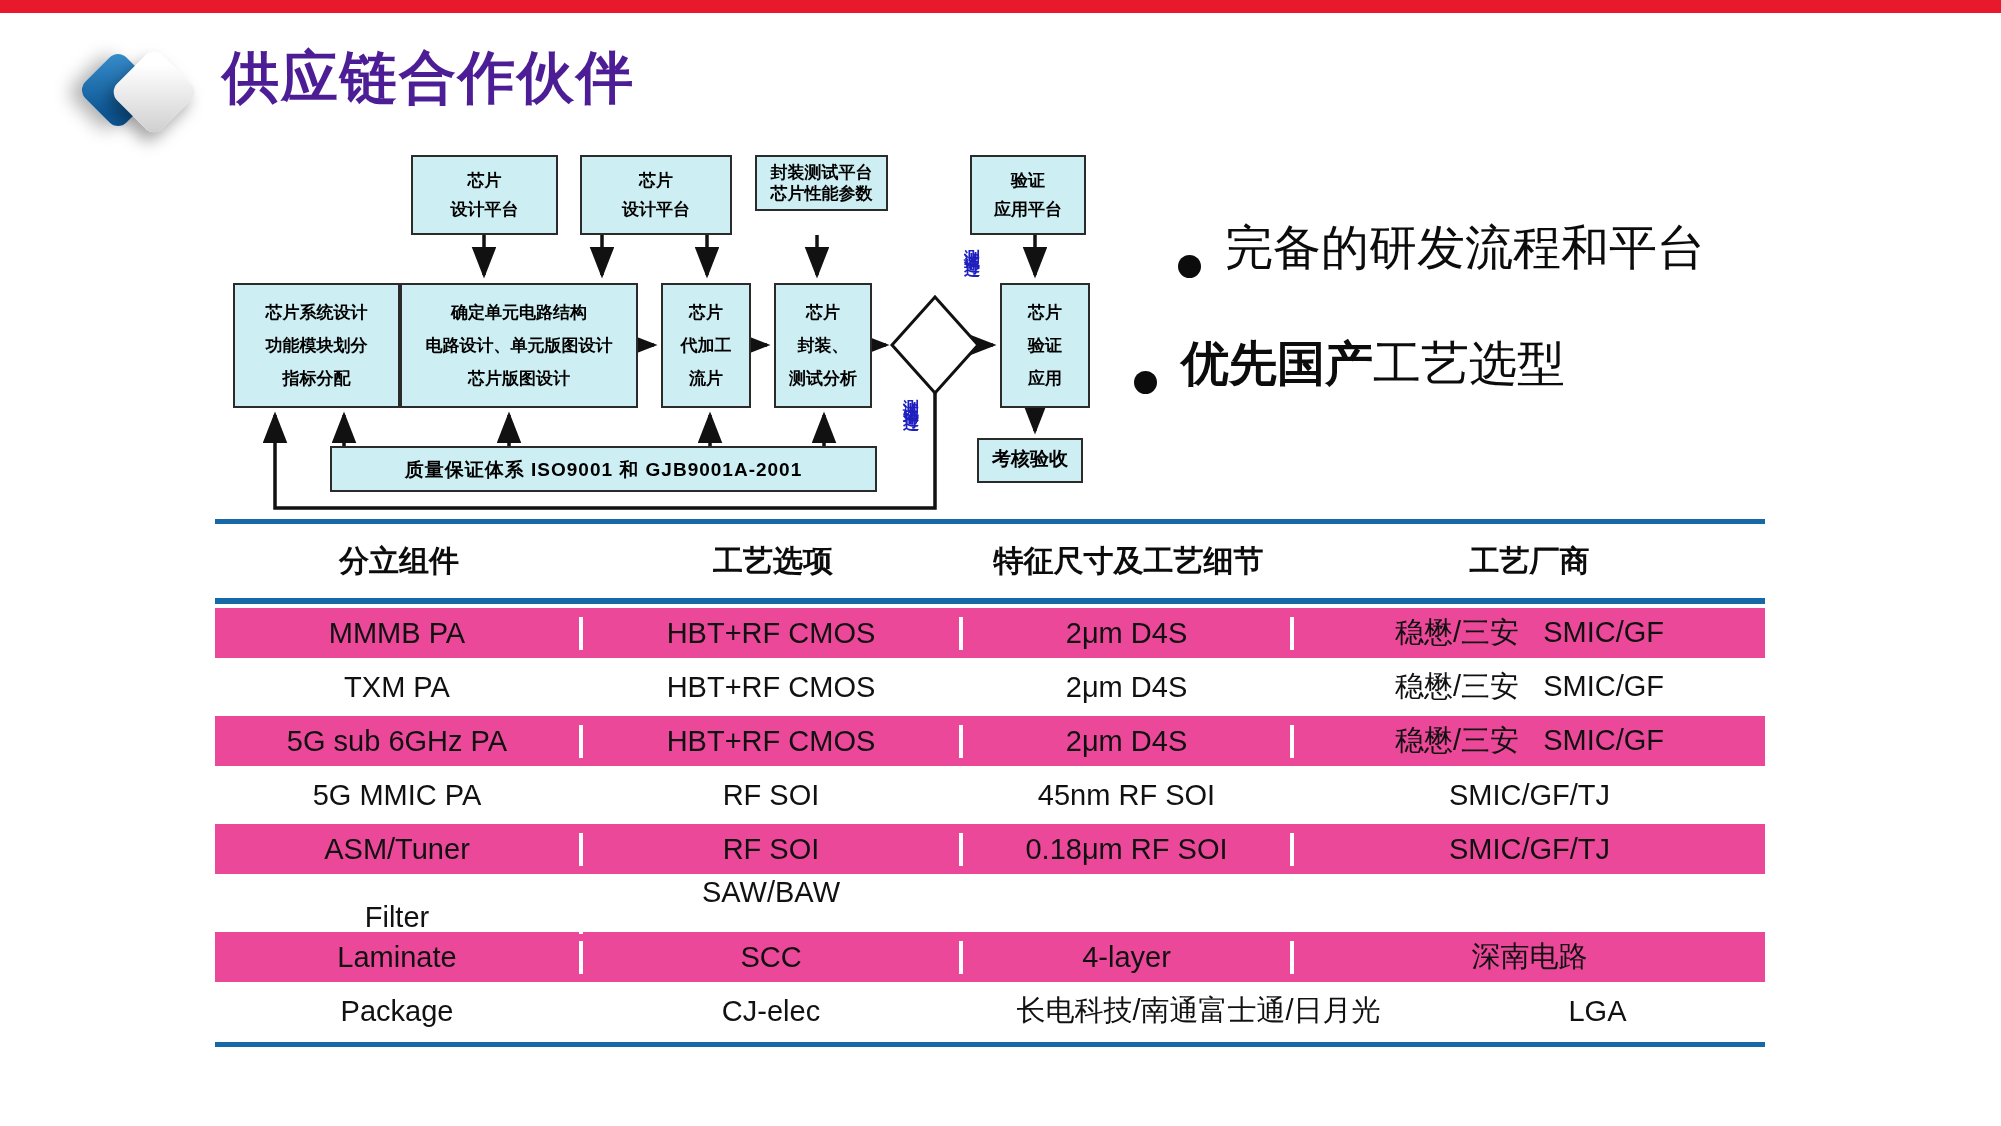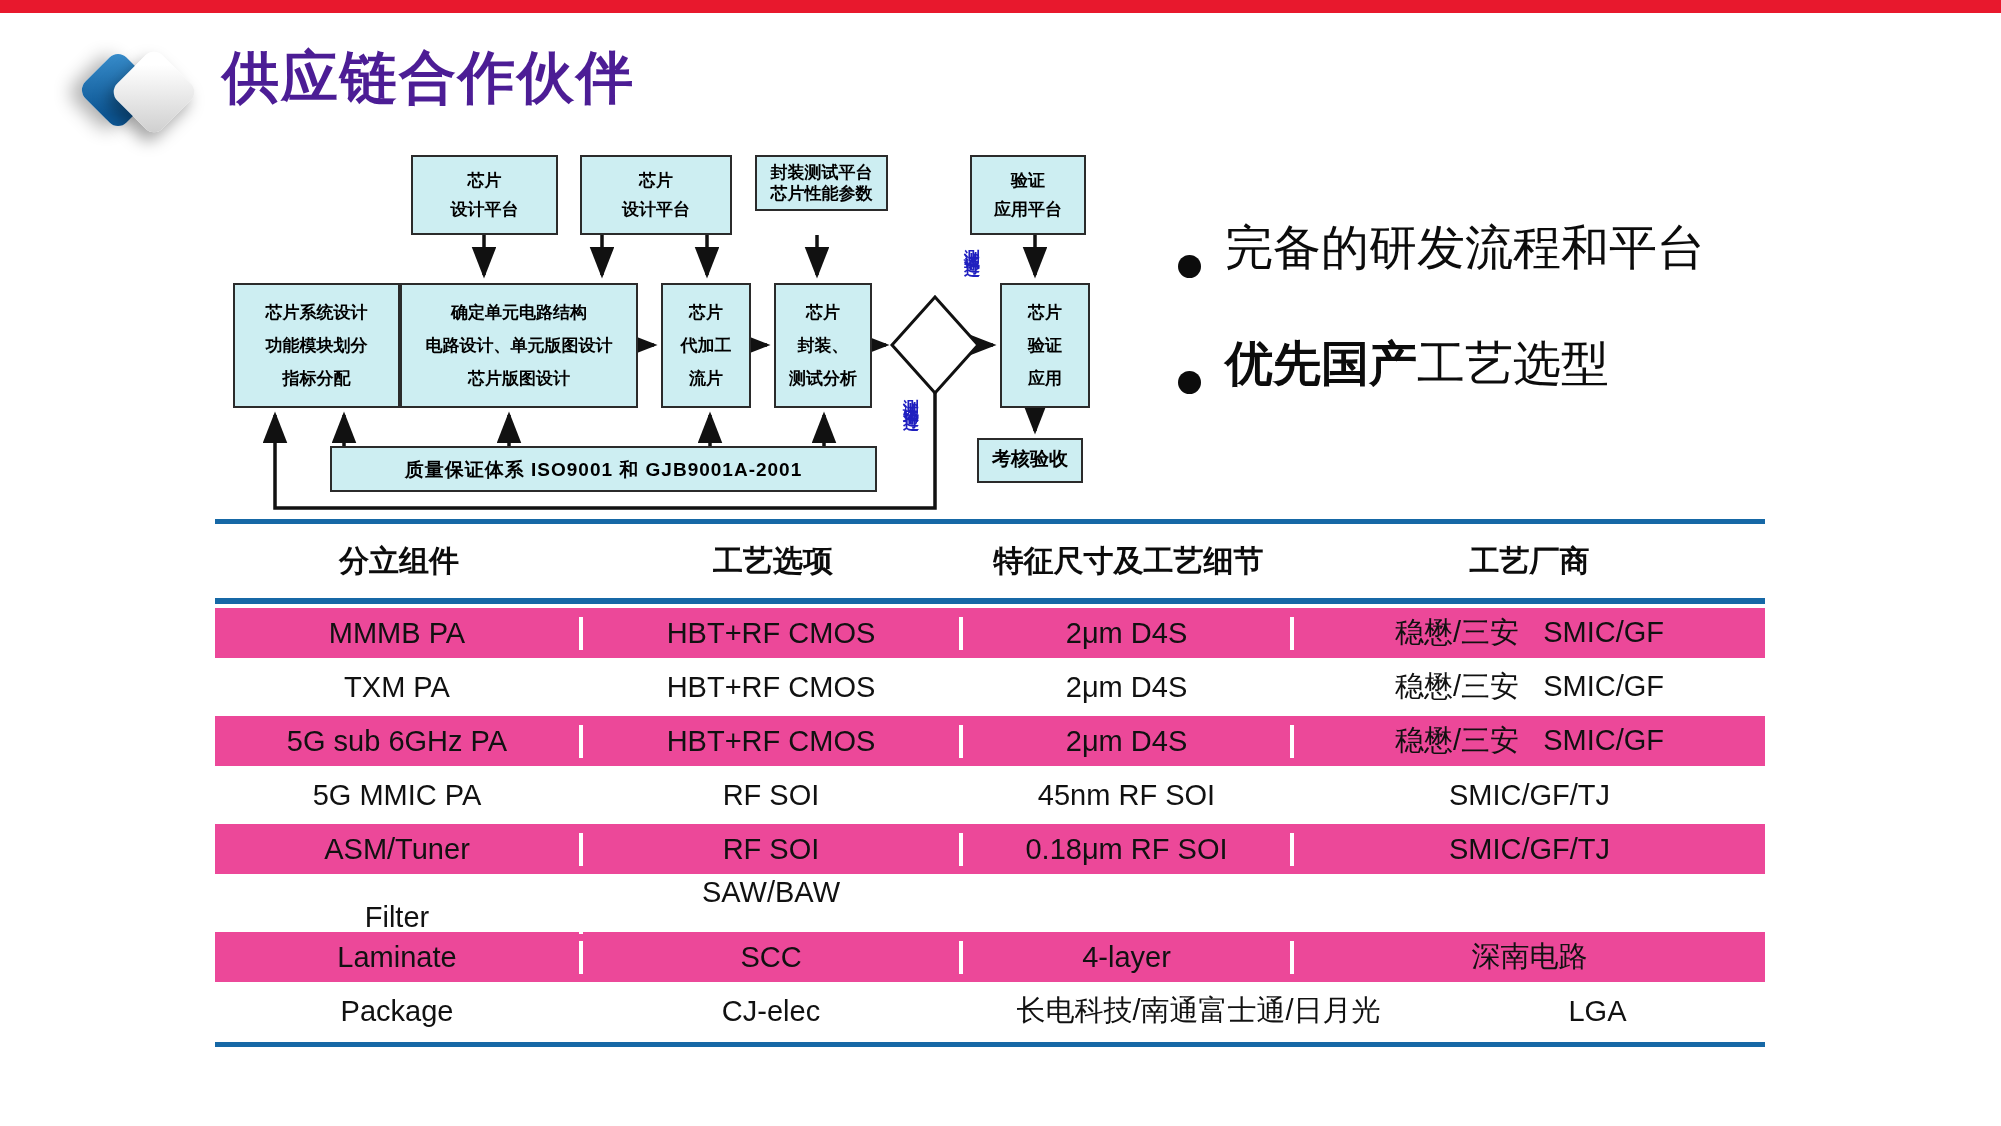--- a/index.html
+++ b/index.html
@@ -42,21 +42,21 @@
   .vlabel{position:absolute;z-index:2;writing-mode:vertical-rl;text-orientation:upright;
     color:#1f1fbf;font-weight:700;font-size:16px;line-height:16px;letter-spacing:4px;}
   .pass{left:749px;top:86px;height:115px;}
   .fail{left:688px;top:236px;height:145px;}
   
   .bullet{position:absolute;display:flex;align-items:flex-end;color:#0c0c0c;}
   .bullet .dot{width:23px;height:23px;border-radius:50%;background:#0c0c0c;margin:20px 24px 0 0;flex:none;}
   .bullet .txt{font-size:48px;line-height:60px;white-space:nowrap;}
   .bullet .txt b{font-weight:800;}
   .bullet1{left:1178px;top:218px;}
-  .bullet2{left:1178px;top:334px;}
+  .bullet2{left:1134px;top:334px;}
   
   .tbl{position:absolute;left:215px;top:519px;width:1550px;}
   .hline{height:5px;background:#1668a6;}
   .hline.mid{height:6px;}
   .thead{display:flex;height:74px;align-items:center;}
   .thead .cell{font-weight:800;font-size:30px;color:#0c0c0c;text-align:center;}
   .trow{display:flex;height:50px;margin-top:4px;align-items:center;}
   .trow.blue{background:#ec4899;}
   .cell{box-sizing:border-box;text-align:center;font-size:29px;color:#111;white-space:pre;}
   .col1{width:368px;}

